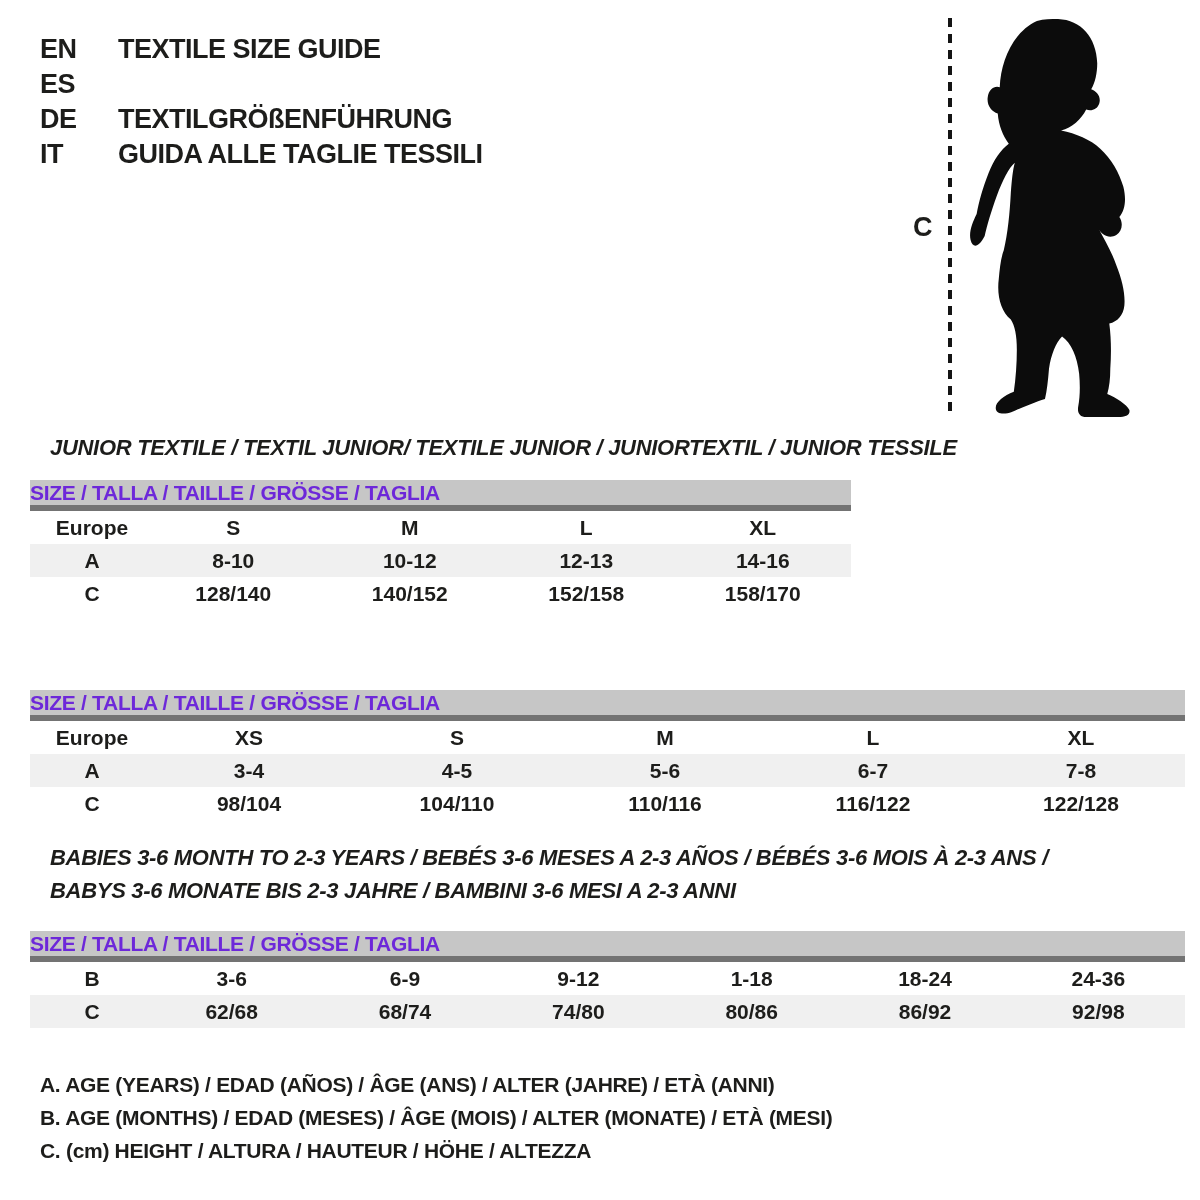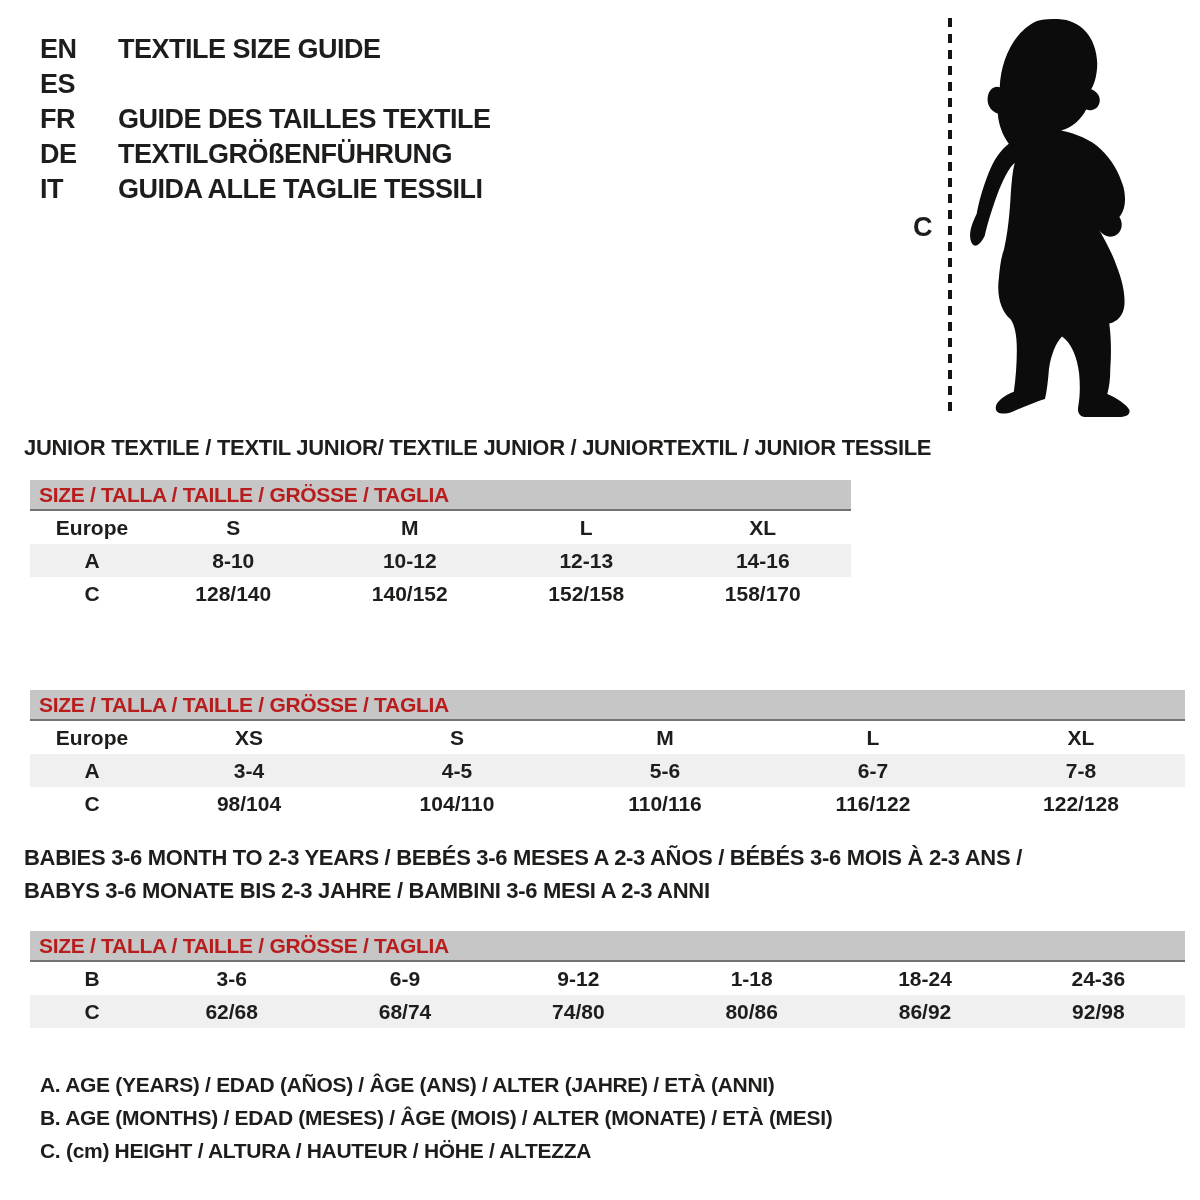--- a/index.html
+++ b/index.html
@@ -16,30 +16,30 @@
   .lang-title { font-size:27px; font-weight:bold; letter-spacing:-0.5px; white-space:nowrap; }
   
   .measure-line {
     position:absolute; left:948px; top:18px; width:4px; height:398px;
     background:repeating-linear-gradient(to bottom,#141414 0px,#141414 9px,transparent 9px,transparent 16px);
   }
   .measure-label { position:absolute; left:913px; top:212px; font-size:27px; font-weight:bold; }
   .baby-figure { position:absolute; left:962px; top:16px; width:176px; height:402px; }
   
   .section-heading {
-    position:absolute; left:24px; font-size:22px; font-weight:bold;
-    letter-spacing:-0.3px; white-space:nowrap;
+    position:absolute; left:50px; font-size:22px; font-weight:bold;
+    letter-spacing:-0.3px; white-space:nowrap;font-style:italic;
   }
   .size-table { position:absolute; left:30px; }
   .w-junior { width:821px; }
   .w-full { width:1155px; }
   .size-bar {
-    height:31px; background:#c6c6c6; border-bottom:2px solid #737373;
-    display:flex; align-items:center; padding-left:9px;
-    font-size:21px; font-weight:bold; color:#b91c1c; letter-spacing:-0.3px;
+    height:31px; background:#c6c6c6; border-bottom:6px solid #737373;
+    display:flex; align-items:center; 
+    font-size:21px; font-weight:bold; color:#6d28d9; letter-spacing:-0.3px;
   }
   .trow { display:grid; height:33px; align-items:center; font-size:21px; font-weight:bold; }
   .cols4 { grid-template-columns:115px repeat(4,1fr); }
   .cols5 { grid-template-columns:115px repeat(5,1fr); }
   .cols6 { grid-template-columns:115px repeat(6,1fr); }
   .trow .lbl { padding-left:9px; text-align:center; }
   .trow .cell { text-align:center; }
   .alt { background:#f0f0f0; }
   
   .legend { position:absolute; left:40px; top:1068px;text-align:center; }
@@ -50,24 +50,20 @@
 
 <div class="page">
 
   <div class="lang-list">
     <div class="lang-row">
       <span class="lang-code">EN</span>
       <span class="lang-title">TEXTILE SIZE GUIDE</span>
     </div>
     <div class="lang-row">
       <span class="lang-code">ES</span>
-    </div>
-    <div class="lang-row">
-      <span class="lang-code">FR</span>
-      <span class="lang-title">GUIDE DES TAILLES TEXTILE</span>
     </div>
     <div class="lang-row">
       <span class="lang-code">DE</span>
       <span class="lang-title">TEXTILGRÖßENFÜHRUNG</span>
     </div>
     <div class="lang-row">
       <span class="lang-code">IT</span>
       <span class="lang-title">GUIDA ALLE TAGLIE TESSILI</span>
     </div>
   </div>

